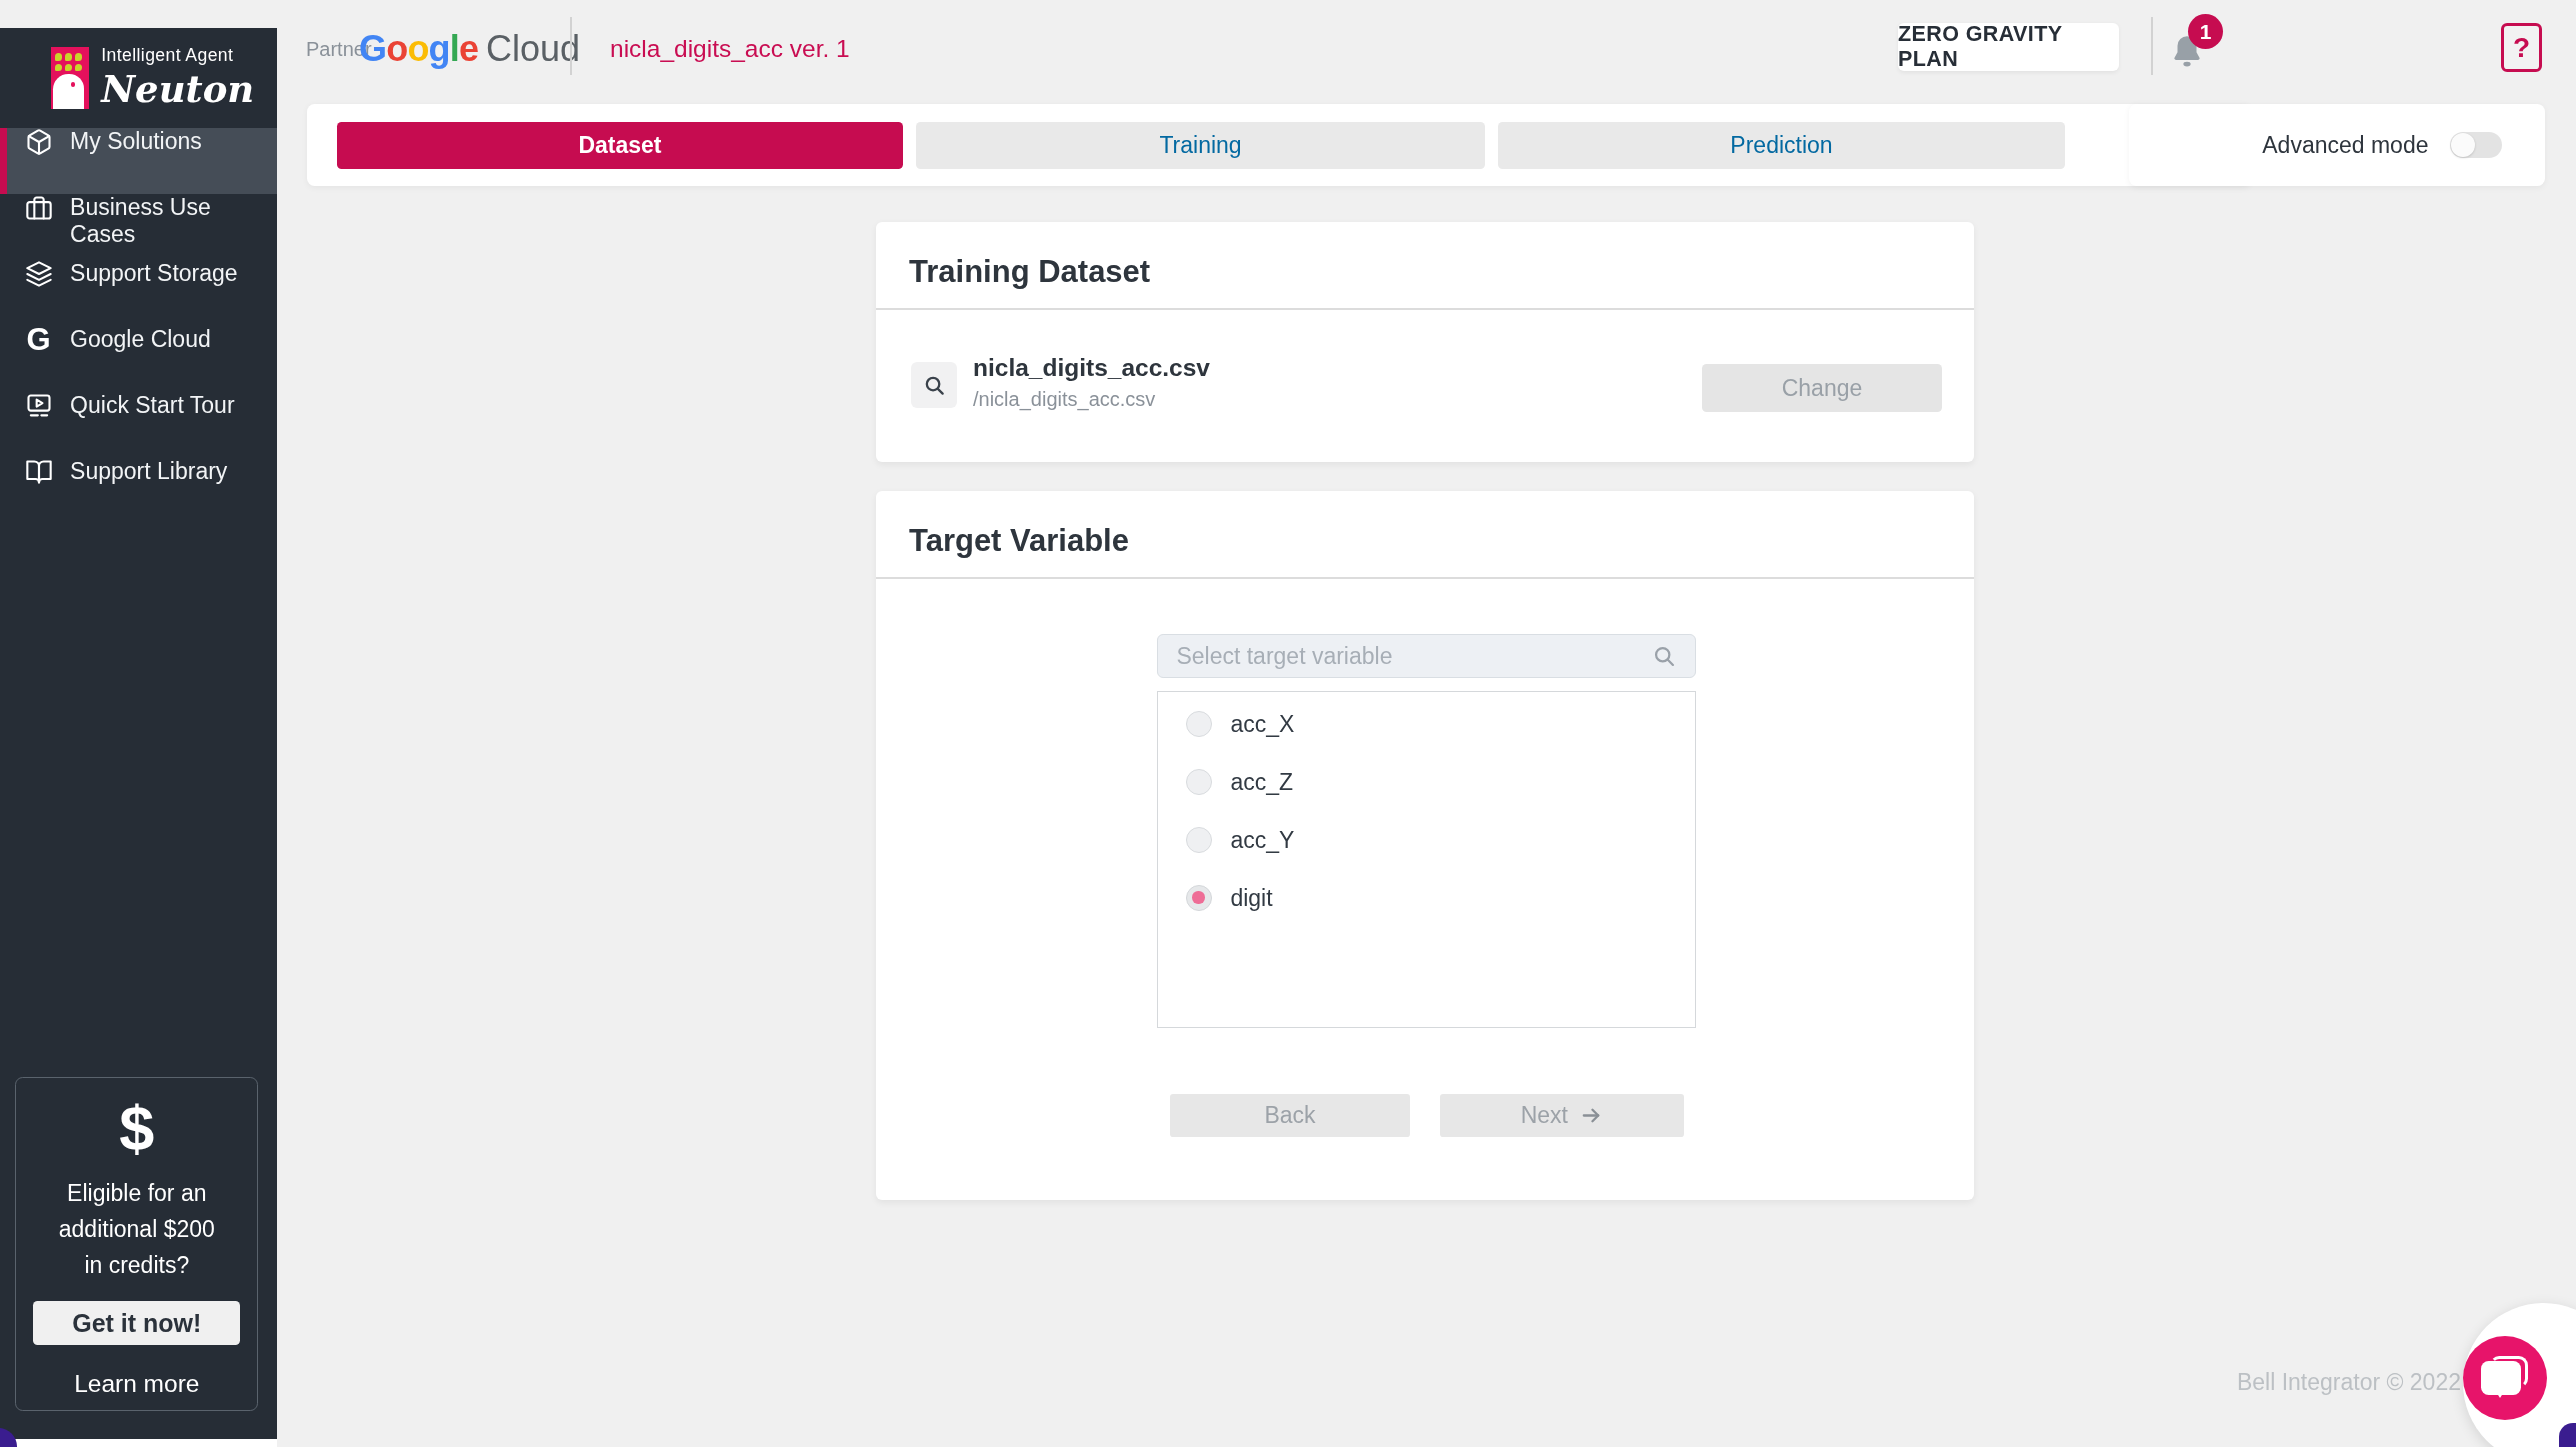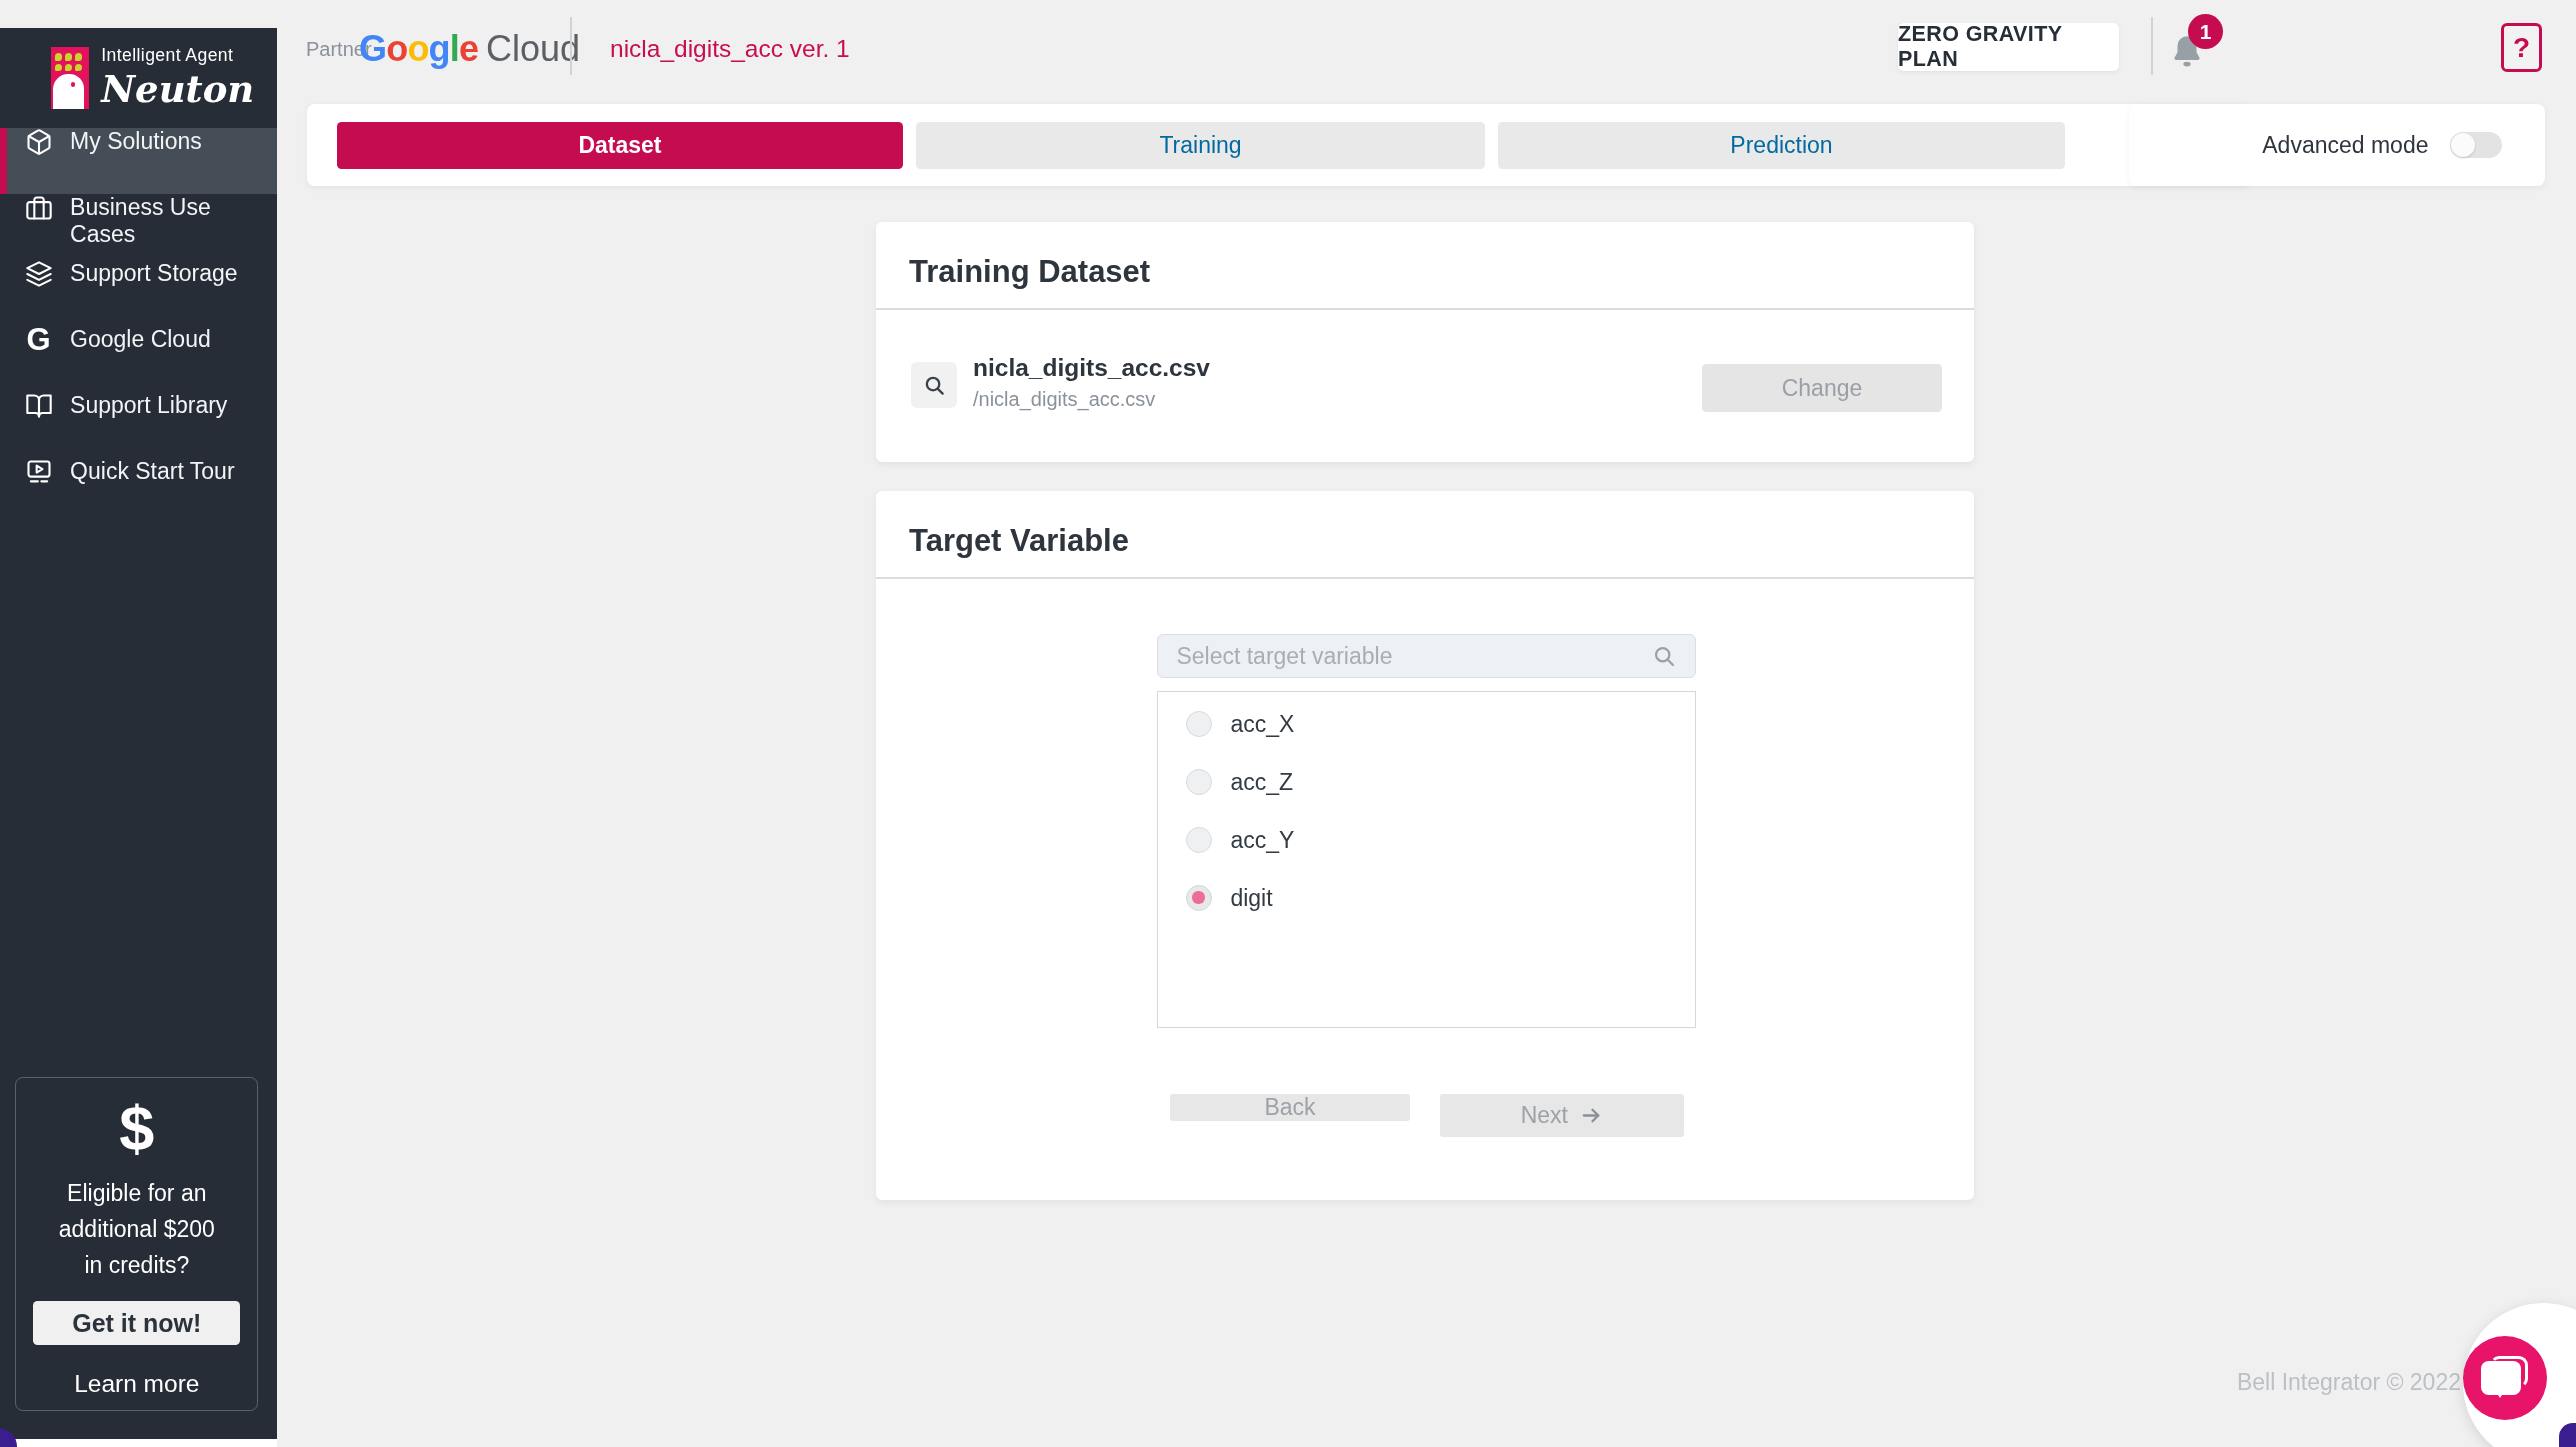--- a/index.html
+++ b/index.html
@@ -81,21 +81,21 @@
   .select-input { flex:1; border:none; outline:none; background:transparent; font-family:"Liberation Sans",sans-serif; font-size:23px; color:#3A424B; min-width:0; }
   .select-input::placeholder { color:#A7AEB6; }
   .select-search-icon { color:#9AA1A9; flex:none; display:flex; }
 
   .options-box { position:absolute; left:281px; top:200px; width:539px; height:337px; background:#FFFFFF; border:1.5px solid #D5D8DB; border-radius:0; padding-top:3.1px; }
   .option-row { height:58px; display:flex; align-items:center; padding-left:28px; gap:18.4px; font-size:23px; color:#323A43; cursor:pointer; }
   .radio { width:26px; height:26px; border-radius:50%; background:#EFF0F2; border:1.5px solid #D8DBDE; position:relative; flex:none; }
   .option-row.selected .radio { background:#E6E8EA; border-color:#D4D7DA; }
   .option-row.selected .radio::after { content:""; position:absolute; left:5.4px; top:5.4px; width:12.3px; height:12.3px; border-radius:50%; background:#EE6D96; }
 
-  .back-btn { position:absolute; left:294px; top:603px; width:240px; height:27px; background:#E7E7E7; border-radius:3.1px; color:#9CA2A8; font-size:23px; display:flex; align-items:center; justify-content:center; cursor:pointer; }
+  .back-btn { position:absolute; left:294px; top:603px; width:240px; height:43px; background:#E7E7E7; border-radius:3.1px; color:#9CA2A8; font-size:23px; display:flex; align-items:center; justify-content:center; cursor:pointer; }
   .next-btn { position:absolute; left:564px; top:603px; width:244px; height:43px; background:#E7E7E7; border-radius:3.1px; color:#9CA2A8; font-size:23px; display:flex; align-items:center; justify-content:center; gap:12.3px; cursor:pointer; }
   .next-arrow { display:flex; }
 
   
   .footer-text { position:absolute; right:115px; top:1369px; font-size:23px; color:#BCC0C4; }
   .chat-halo { position:absolute; left:2463px; top:1303px; width:161px; height:161px; border-radius:50%; background:#FFFFFF; box-shadow:0 3.1px 14px rgba(0,0,0,.12); }
   .corner-right { position:absolute; left:2559px; top:1423px; width:46px; height:46px; background:#3A1D8F; border-radius:14px 0 0 0; }
   .chat-btn { position:absolute; left:2463px; top:1336px; width:84px; height:84px; border-radius:50%; background:#E7146A; display:flex; align-items:center; justify-content:center; cursor:pointer; z-index:7; }
   .chat-icon { position:relative; width:49px; height:44px; }
   .bubble-outline { position:absolute; left:9.2px; top:0; width:38px; height:32px; border:3.8px solid #FFFFFF; border-left-color:transparent; border-bottom-color:transparent; border-radius:9.2px; }
@@ -158,36 +158,36 @@
     </div>
     <div class="nav-item">
       <span class="nav-icon">
           <span class="g-glyph">G</span>
         </span>
       <span>Google Cloud</span>
     </div>
     <div class="nav-item">
       <span class="nav-icon">
         <svg viewBox="0 0 24 24">
-            <path d="M2 3h6a4 4 0 0 1 4 4v14a3 3 0 0 0-3-3H2z"></path>
-            <path d="M22 3h-6a4 4 0 0 0-4 4v14a3 3 0 0 1 3-3h7z"></path>
-          </svg>
-      </span>
-      <span>Support Library</span>
-    </div>
-    <div class="nav-item">
-      <span class="nav-icon">
-        <svg viewBox="0 0 24 24">
             <rect x="3" y="3" width="18" height="13" rx="2"></rect>
             <polygon points="10 6.5 15 9.5 10 12.5"></polygon>
             <line x1="5" y1="20" x2="11" y2="20"></line>
             <line x1="14" y1="20" x2="19" y2="20"></line>
           </svg>
       </span>
       <span>Quick Start Tour</span>
+    </div>
+    <div class="nav-item">
+      <span class="nav-icon">
+        <svg viewBox="0 0 24 24">
+            <path d="M2 3h6a4 4 0 0 1 4 4v14a3 3 0 0 0-3-3H2z"></path>
+            <path d="M22 3h-6a4 4 0 0 0-4 4v14a3 3 0 0 1 3-3h7z"></path>
+          </svg>
+      </span>
+      <span>Support Library</span>
     </div>
   </div>
 
   <div class="promo">
     <div class="promo-dollar">$</div>
     <div class="promo-text">
       <div>Eligible for an</div>
       <div>additional $200</div>
       <div>in credits?</div>
     </div>

